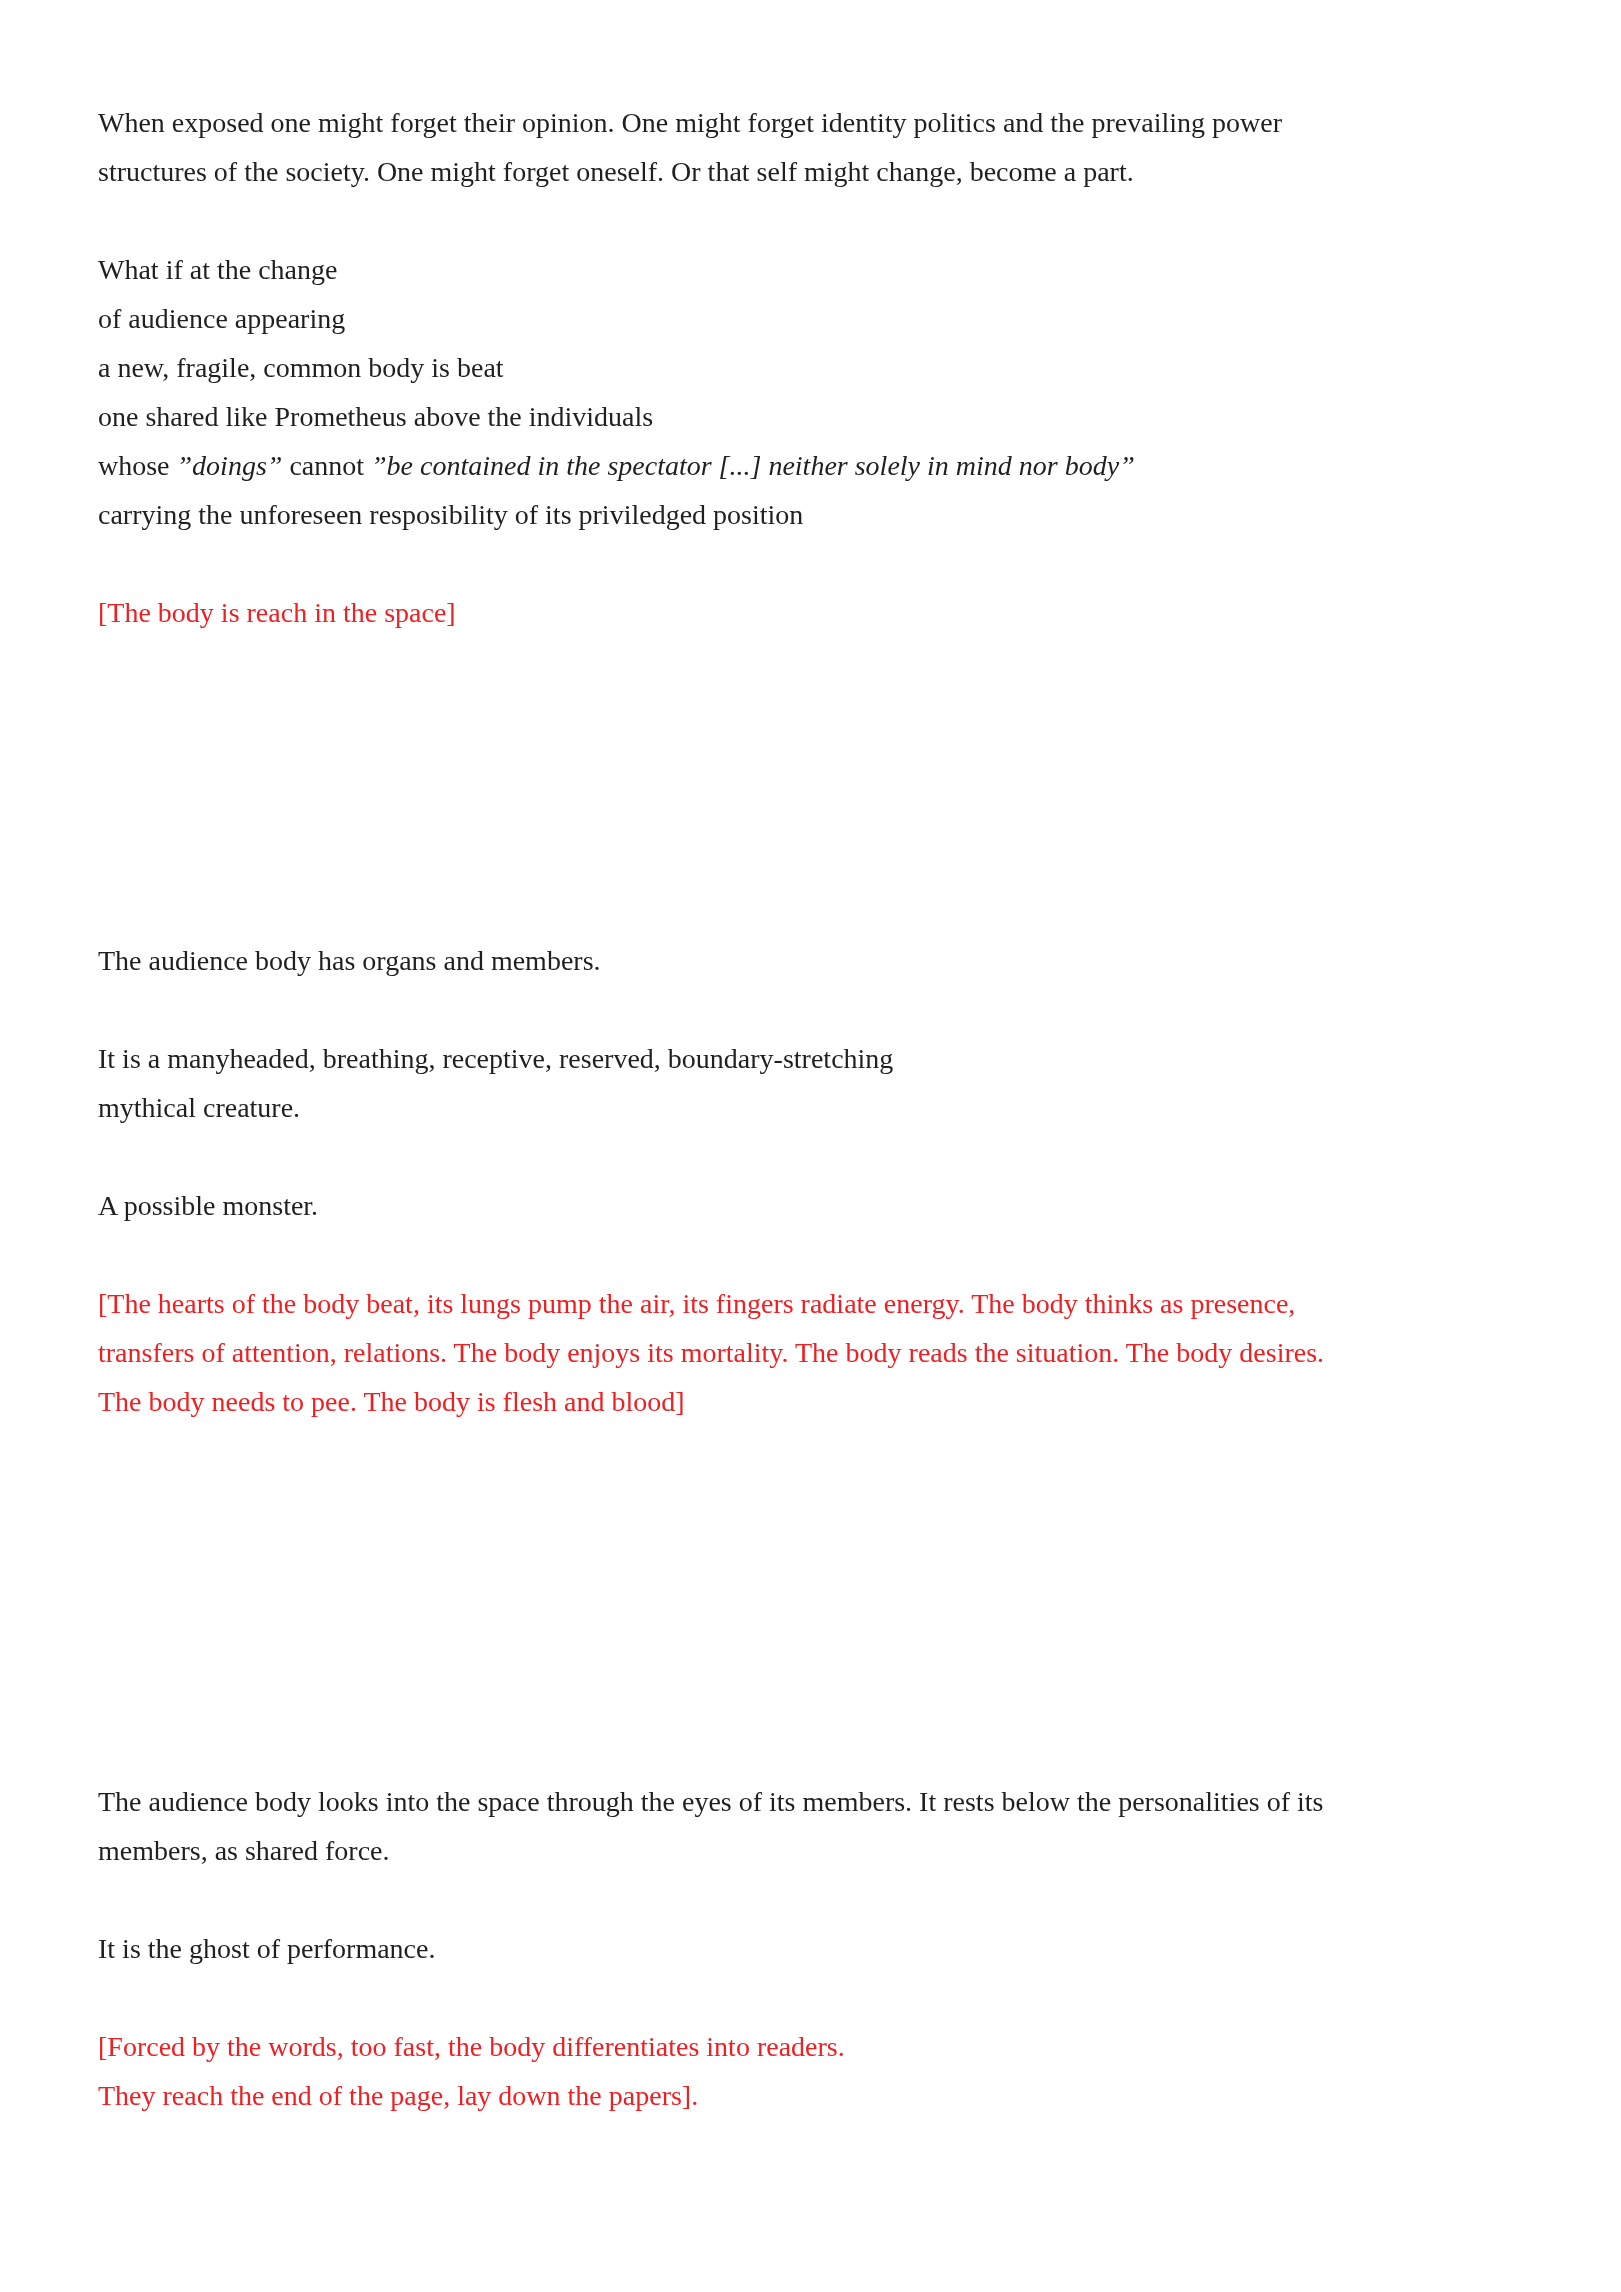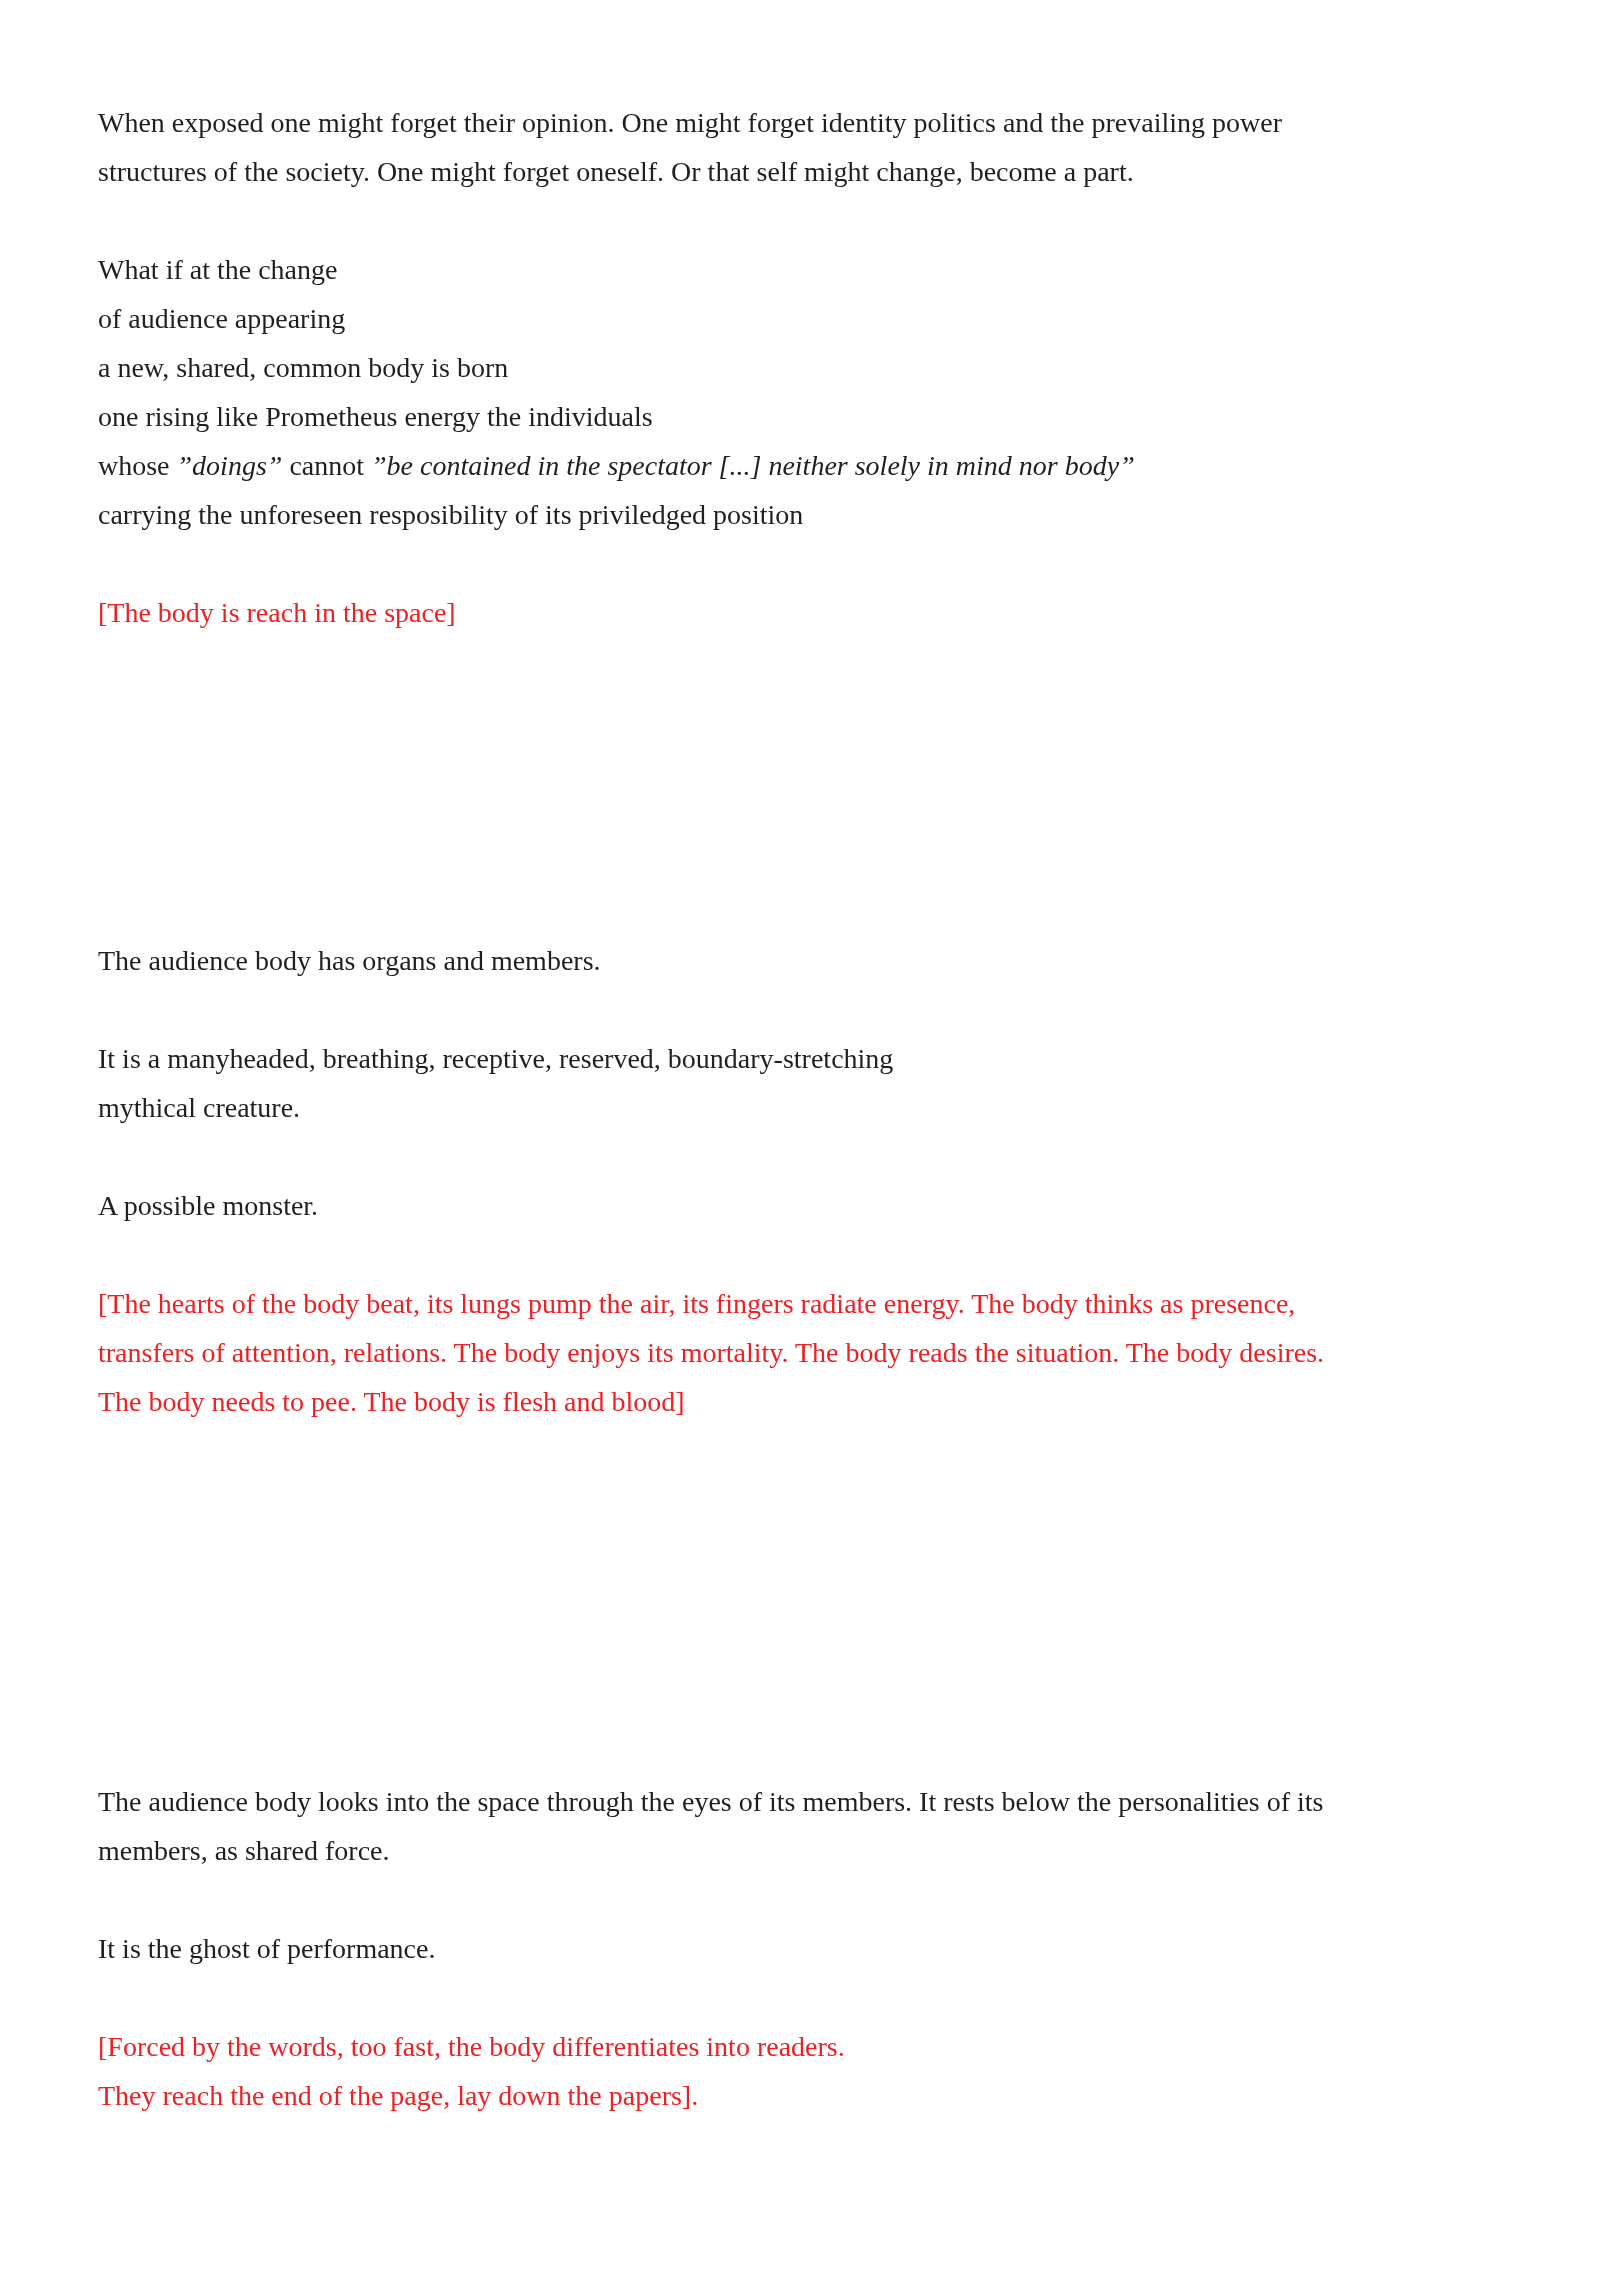--- a/index.html
+++ b/index.html
@@ -42,22 +42,22 @@
   <div class="content">
 
     <div class="block">
       <div class="line">When exposed one might forget their opinion. One might forget identity politics and the prevailing power</div>
       <div class="line">structures of the society. One might forget oneself. Or that self might change, become a part.</div>
     </div>
 
     <div class="block gap">
       <div class="line">What if at the change</div>
       <div class="line">of audience appearing</div>
-      <div class="line">a new, shared, common body is born</div>
-      <div class="line">one rising like Prometheus energy the individuals</div>
+      <div class="line">a new, fragile, common body is beat</div>
+      <div class="line">one shared like Prometheus above the individuals</div>
       <div class="line"><span>whose </span><span class="italic">”doings”</span><span> cannot </span><span class="italic">”be contained in the spectator [...] neither solely in mind nor body”</span></div>
       <div class="line">carrying the unforeseen resposibility of its priviledged position</div>
     </div>
 
     <div class="block gap red">
       <div class="line">[The body is reach in the space]</div>
     </div>
 
     <div class="block gap-xl1">
       <div class="line">The audience body has organs and members.</div>

